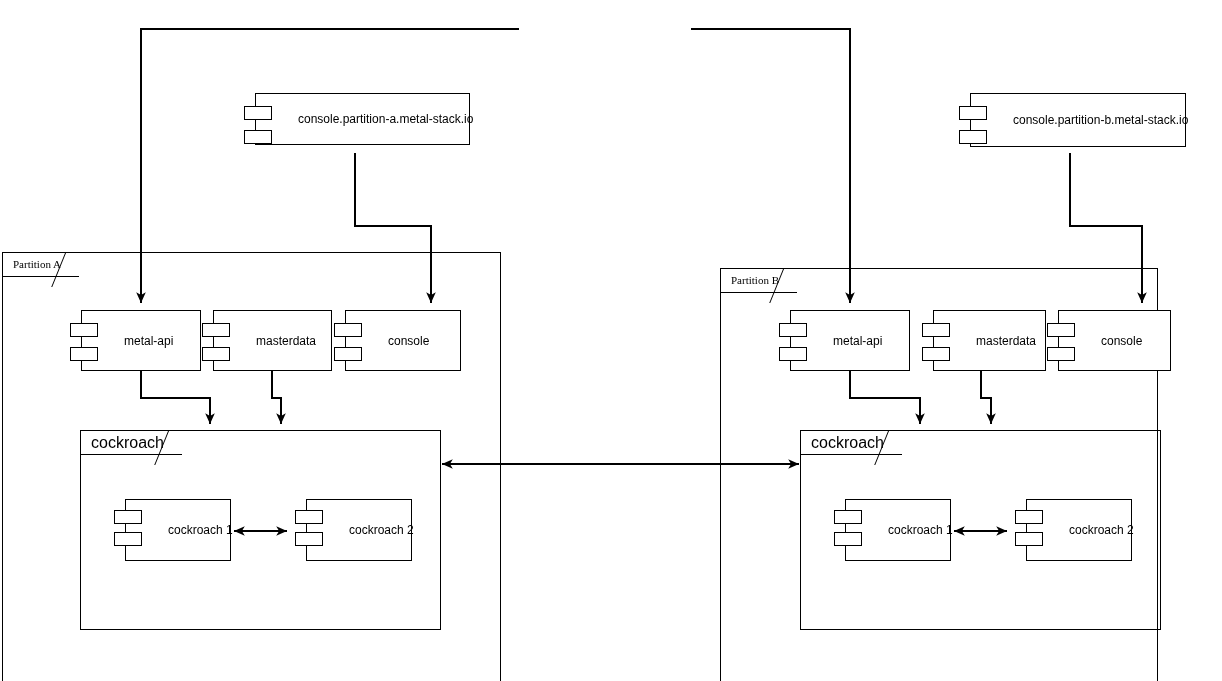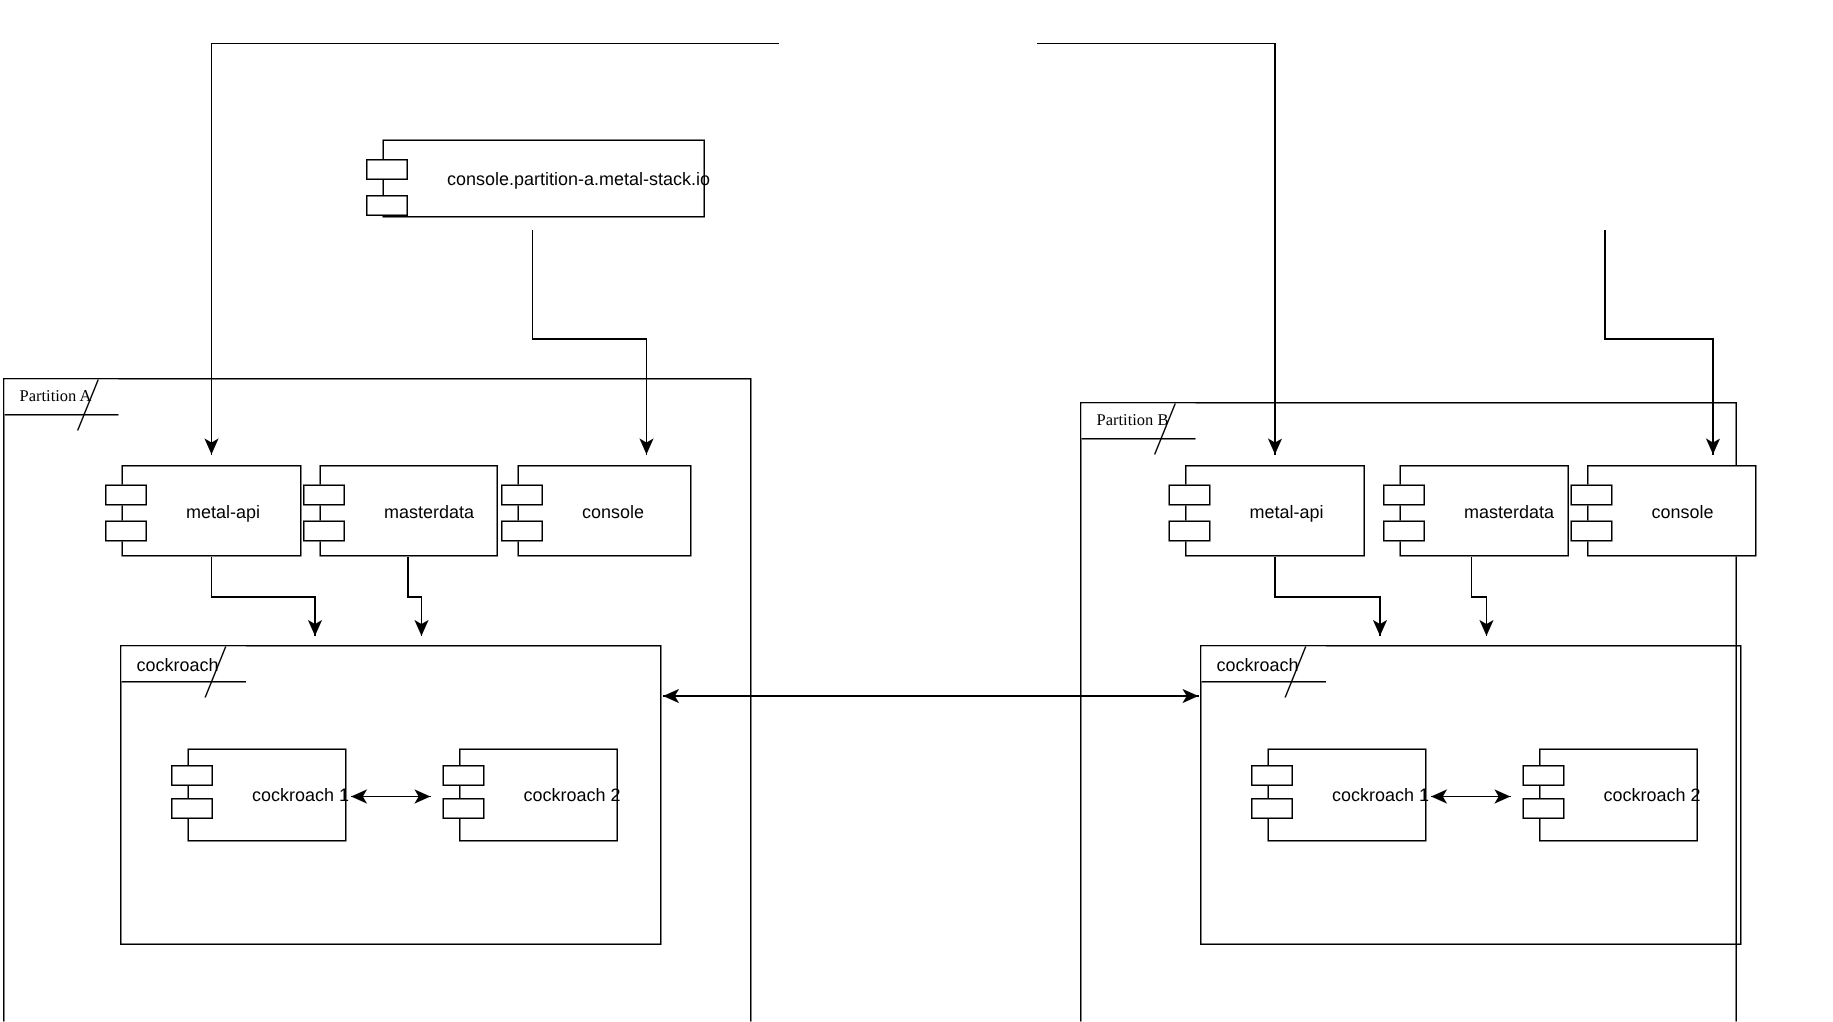--- a/index.html
+++ b/index.html
@@ -84,21 +84,21 @@
   .frame-tab .fold::before {
     content: "";
     position: absolute;
     left: 0; top: 0;
     width: 20px; height: 34px;
     border-left: 1px solid #000000;
     transform: skewX(-22deg);
     transform-origin: top left;
   }
   .partition-tab { font-family: "Liberation Serif", serif; font-size: 11px; }
-  .cockroach-tab { font-family: "Liberation Sans", sans-serif; font-size: 12px; text-align: center; }
+  .cockroach-tab { font-family: "Liberation Sans", sans-serif; font-size: 16px; text-align: center; }
 </style>
 </head>
 <body>
 
 <div id="canvas">
 
   <svg id="wires" viewBox="0 0 1222 681" width="1222" height="681">
     <defs>
       <marker id="arrowEnd" markerWidth="10" markerHeight="10" refX="9" refY="4" orient="auto" markerUnits="strokeWidth">
         <path d="M0,0 L9,4 L0,8 L2.4,4 z" fill="#000000"></path>
@@ -134,20 +134,25 @@
     </g>
   </svg>
 
 
   <div class="component" style="left:255px; top:93px; width:215px; height:52px;">
     <span class="tab t1"></span>
     <span class="tab t2"></span>
     <span class="cmp-label">console.partition-a.metal-stack.io</span>
   </div>
 
+  <div class="component" style="left:970px; top:93px; width:216px; height:54px;">
+    <span class="tab t1"></span>
+    <span class="tab t2"></span>
+    <span class="cmp-label">console.partition-b.metal-stack.io</span>
+  </div>
 
   <div class="frame" style="left:2px; top:252px; width:499px; height:500px;">
     <div class="frame-tab partition-tab">
       <span class="tab-text">Partition A</span>
       <span class="fold"></span>
     </div>
   </div>
 
   <div class="component" style="left:81px; top:310px; width:120px; height:61px;">
     <span class="tab t1"></span>

